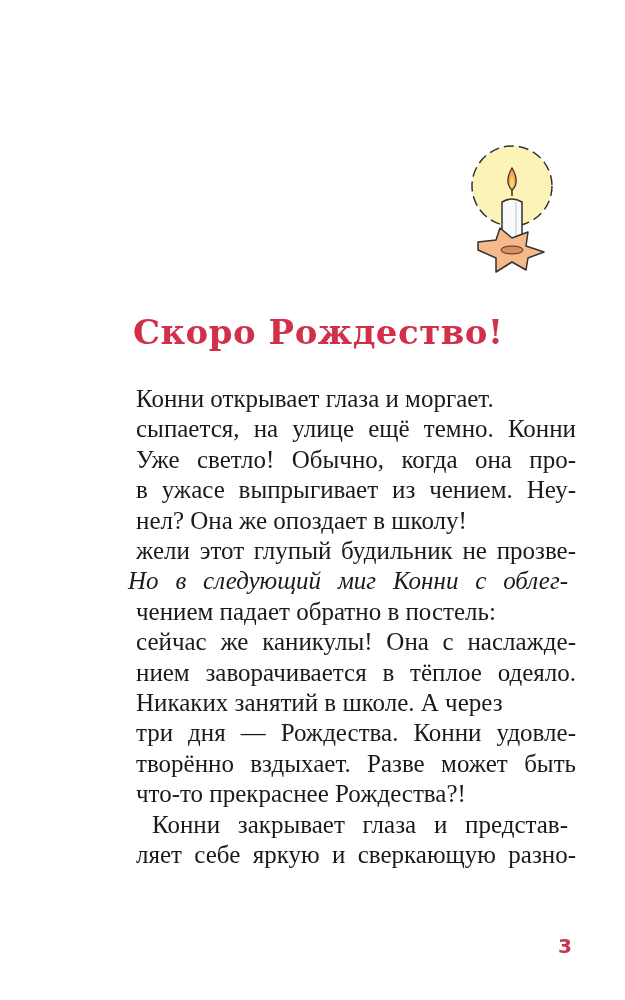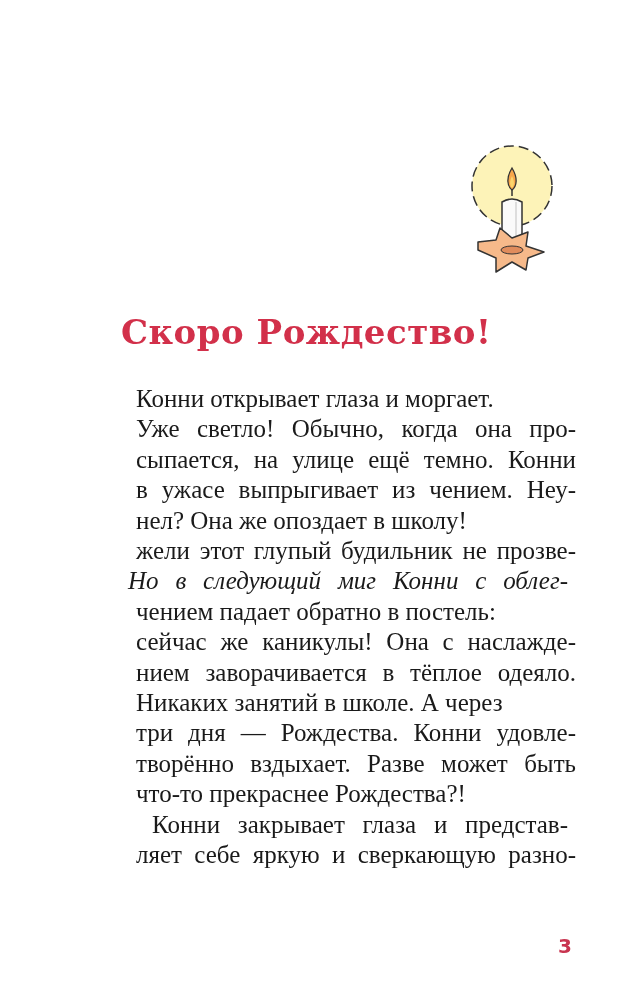--- a/index.html
+++ b/index.html
@@ -11,21 +11,21 @@
       font-family: "DejaVu Serif", "Liberation Serif", serif;
       color: #1a1a1a;
     }
     .illustration {
       position: absolute;
       left: 462px; top: 138px;
       width: 100px; height: 140px;
     }
     .title {
       position: absolute;
-      left: 121px; top: 312px;
+      left: 133px; top: 312px;
       font-family: "DejaVu Serif", serif;
       font-weight: bold;
       font-size: 34px;
       letter-spacing: 0.5px;
       color: #d2304a;
       margin: 0;
       white-space: nowrap;
     }
     .body-text {
       position: absolute;
@@ -66,22 +66,22 @@
     <path d="M16 104 L34 102 L38 90 L50 100 L66 94 L64 108 L82 114 L66 120 L64 132 L50 124 L34 134 L34 120 L16 112 Z" fill="#f6b98a" stroke="#333" stroke-width="1.5" stroke-linejoin="round"></path>
     <ellipse cx="50" cy="112" rx="11" ry="4" fill="#e08c5c" stroke="#333" stroke-width="1"></ellipse>
   </svg>
 </div>
 
 <h1 class="title" data-name="chapter-title">Скоро Рождество!</h1>
 
 <div class="body-text" data-name="chapter-body">
   <div data-name="paragraph-1">
     <span class="line" data-name="text-line" style="text-align-last:left;">Конни открывает глаза и моргает.</span>
+    <span class="line" data-name="text-line">сыпается, на улице ещё темно. Конни</span>
     <span class="line" data-name="text-line">Уже светло! Обычно, когда она про-</span>
-    <span class="line" data-name="text-line">сыпается, на улице ещё темно. Конни</span>
     <span class="line" data-name="text-line">в ужасе выпрыгивает из чением. Неу-</span>
     <span class="line last" data-name="text-line">нел? Она же опоздает в школу!</span>
     <span class="line" data-name="text-line">жели этот глупый будильник не прозве-</span>
   </div>
   <div data-name="paragraph-2">
     <span class="line" data-name="text-line" style="padding-left:0; box-sizing:border-box; margin-left:0;">Но в следующий миг Конни с облег-</span>
     <span class="line" data-name="text-line" style="text-align-last:left;">чением падает обратно в постель:</span>
     <span class="line" data-name="text-line">сейчас же каникулы! Она с наслажде-</span>
     <span class="line" data-name="text-line">нием заворачивается в тёплое одеяло.</span>
     <span class="line" data-name="text-line" style="text-align-last:left; width:auto;">Никаких занятий в школе. А через</span>

